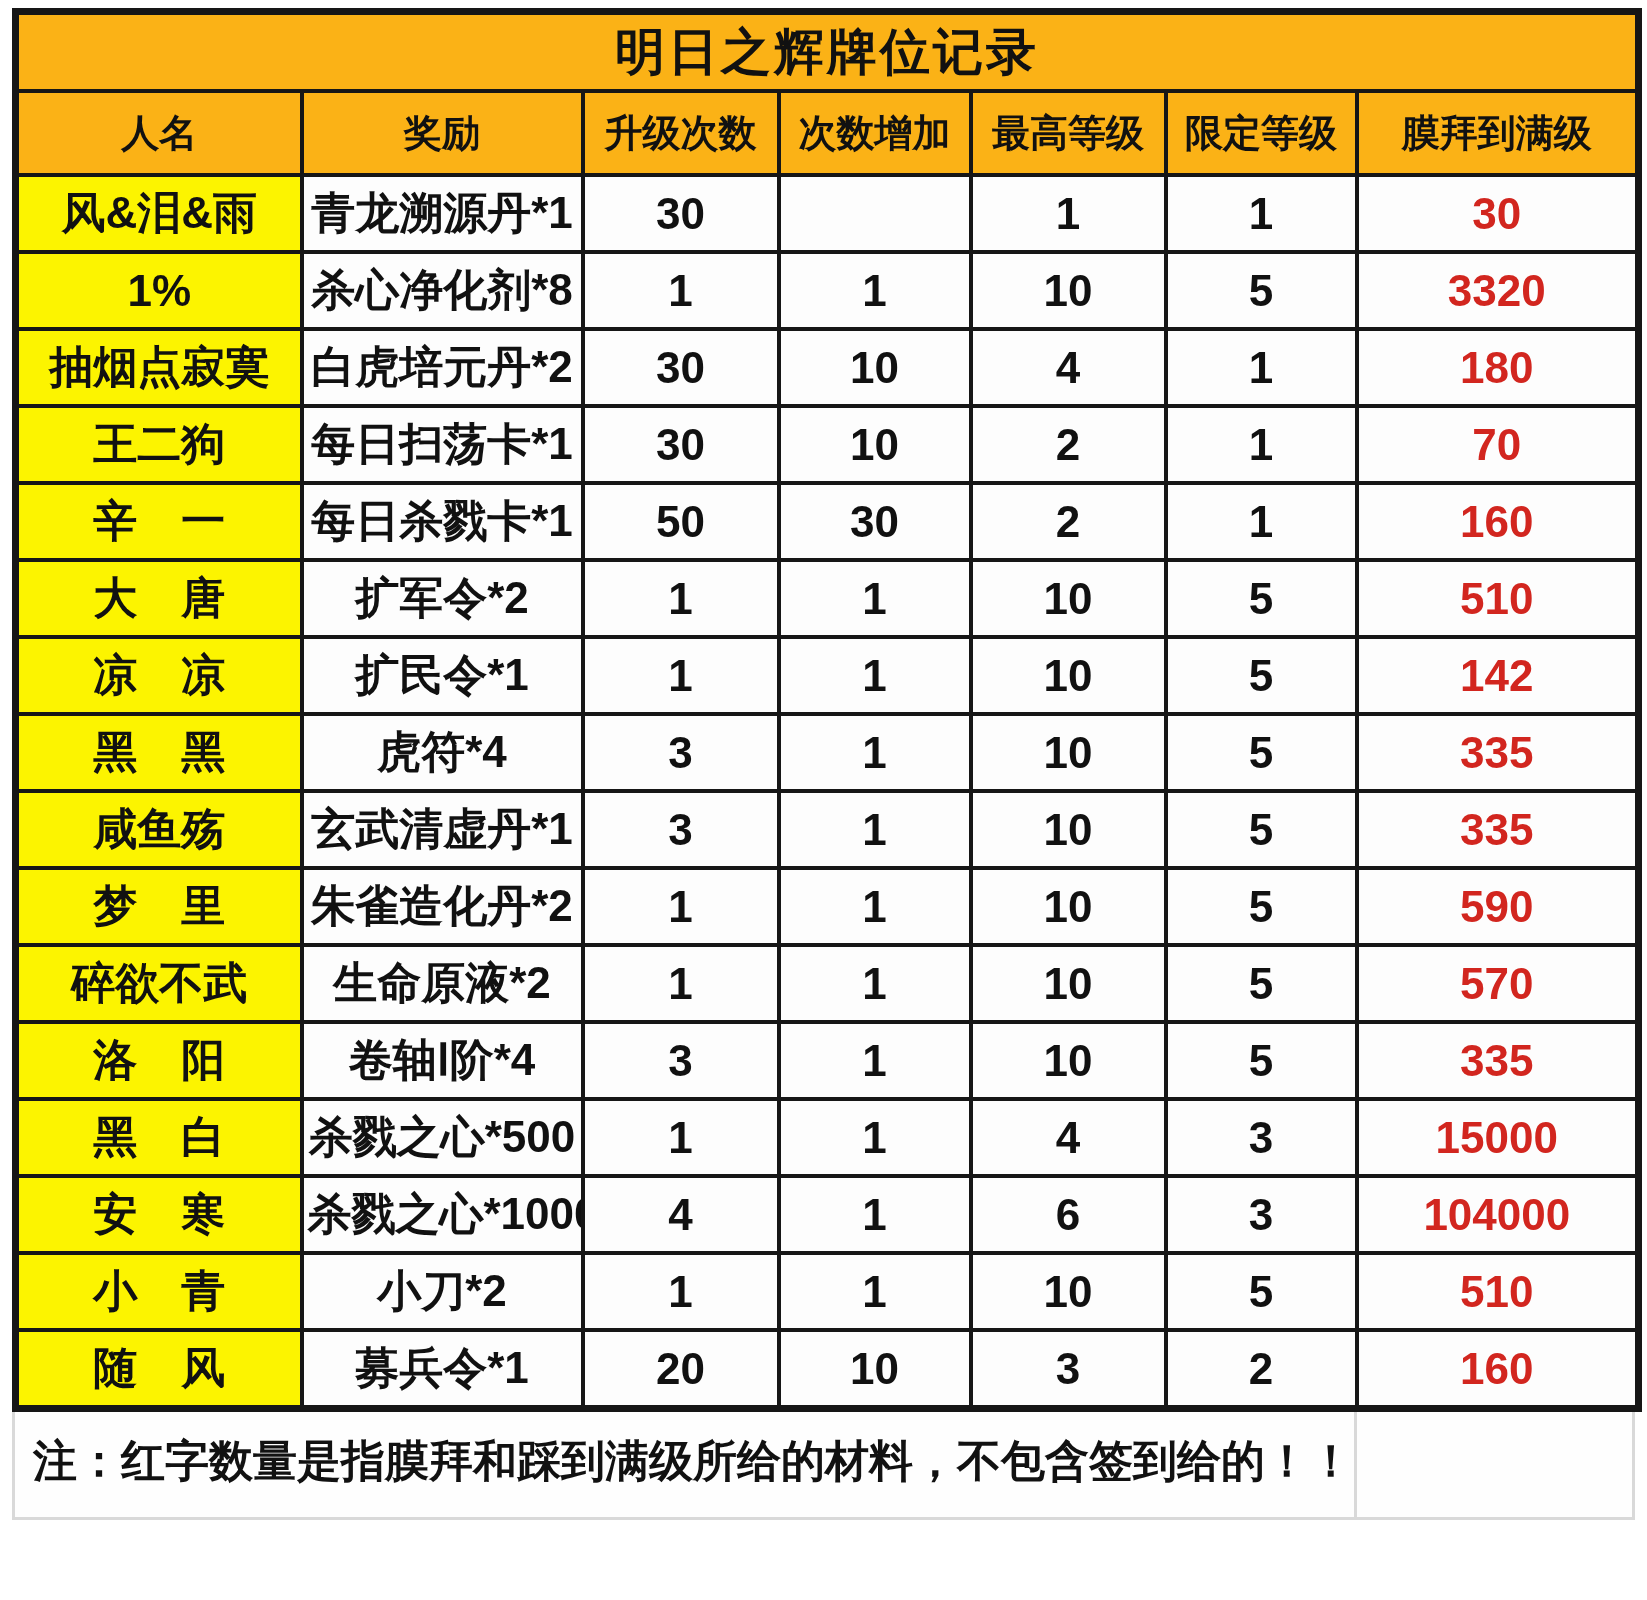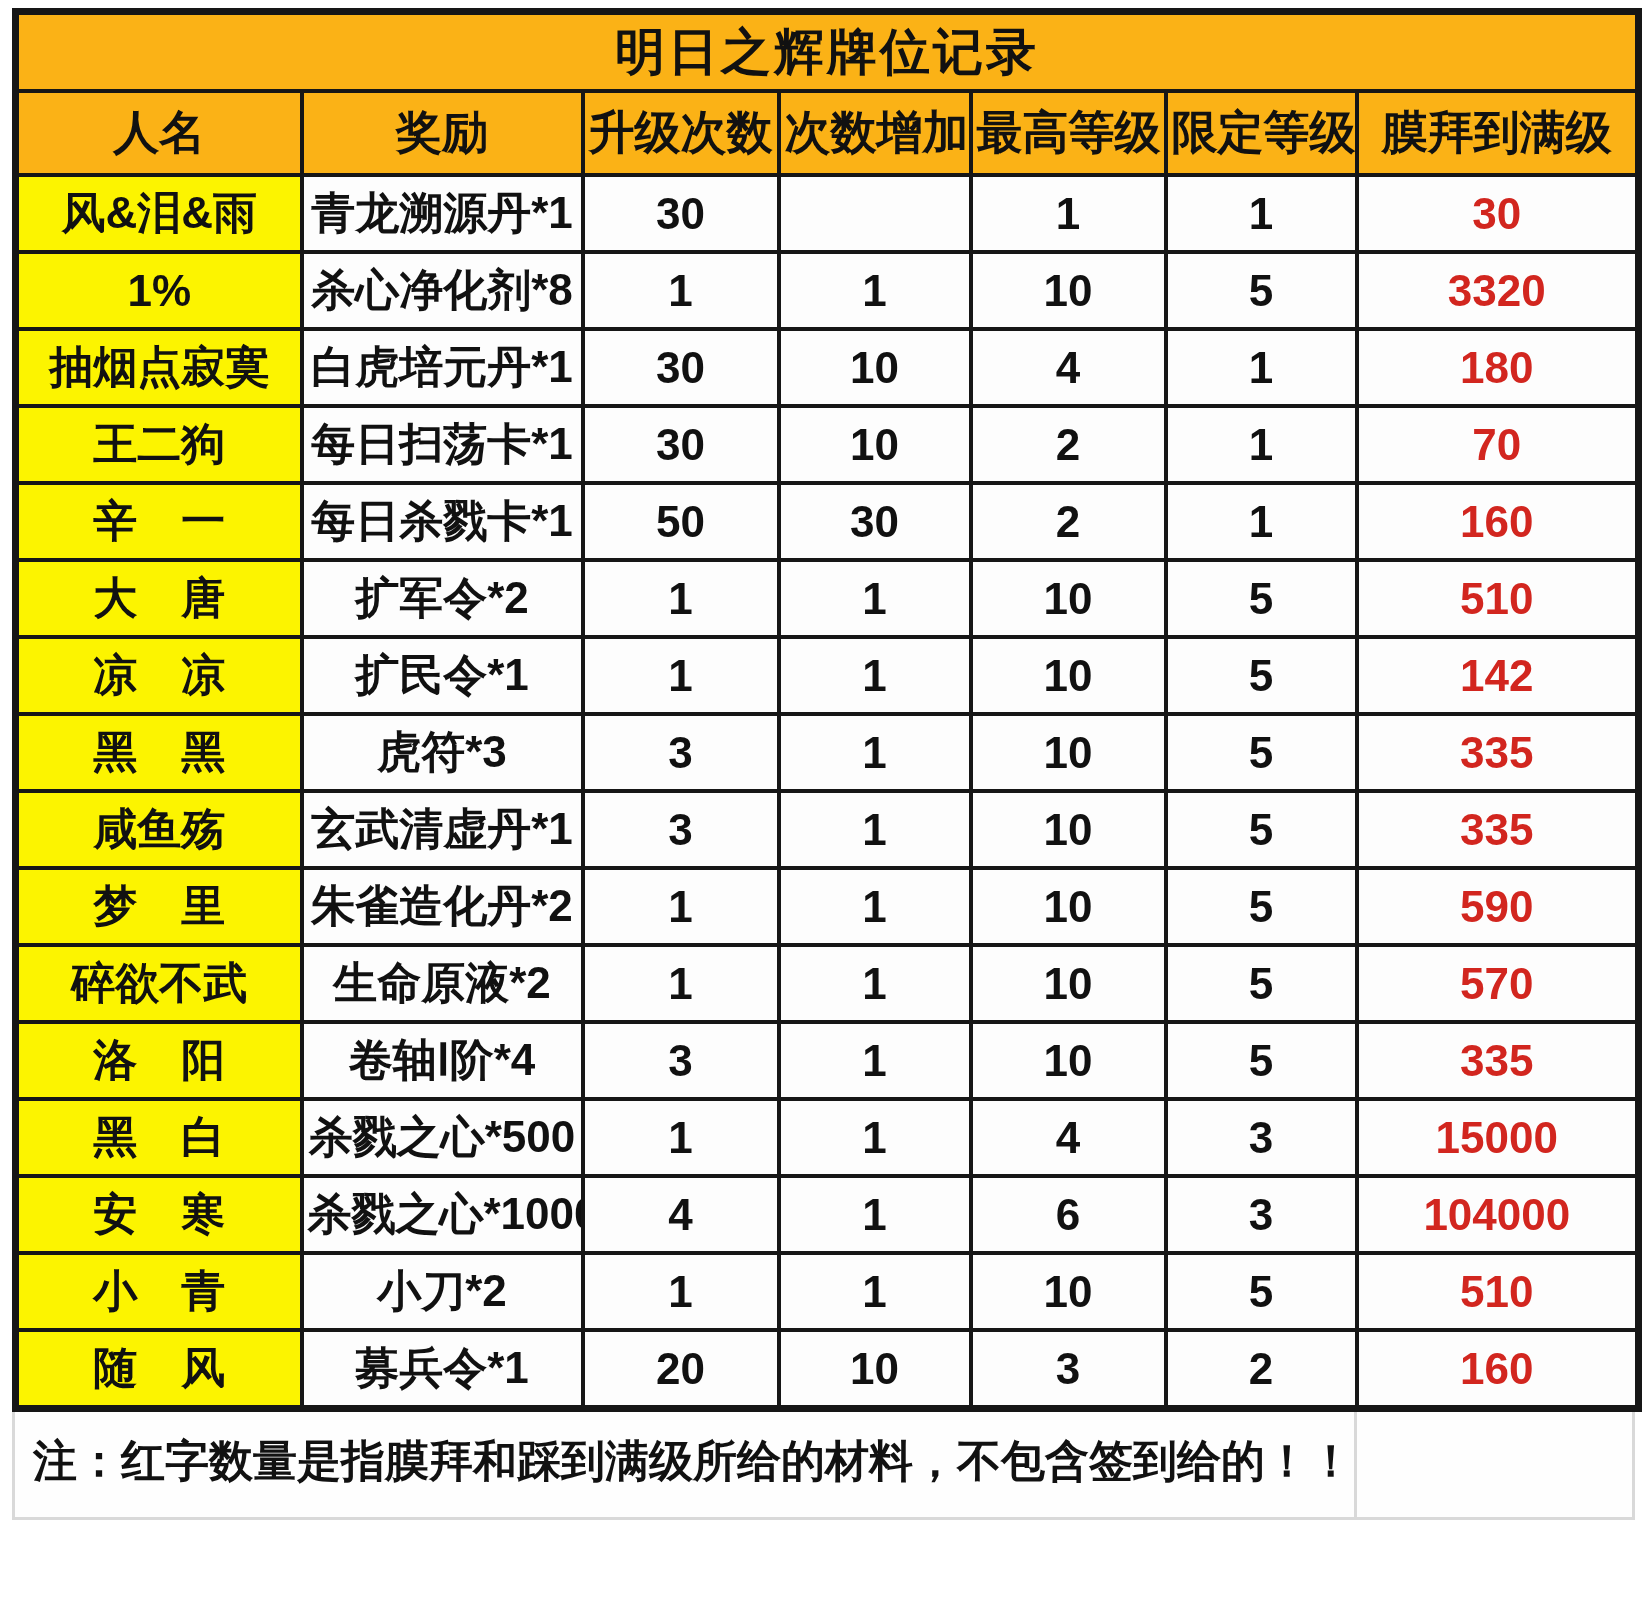--- a/index.html
+++ b/index.html
@@ -22,21 +22,21 @@
   }
   table.rank th, table.rank td{
     border:4px solid var(--border);
     text-align:center;vertical-align:middle;
     padding:0 4px;overflow:hidden;white-space:nowrap;
   }
   tr.title-row th{
     background:var(--orange);height:74px;font-size:50px;letter-spacing:3px;
   }
   tr.header-row th{
-    background:var(--orange);height:80px;font-size:46px;
+    background:var(--orange);height:80px;font-size:38px;
   }
   tbody td{height:73px;font-size:44px;background:var(--cell);}
   tbody td.name-cell{background:var(--yellow);}
   tbody td.worship-cell{color:var(--red);}
   .note-row{
     display:flex;width:1623px;margin-left:0;
   }
   .note-cell{
     box-sizing:border-box;width:1345px;
     border-left:3px solid var(--note-border);
@@ -97,21 +97,21 @@
     <td class="reward-cell">杀心净化剂*8</td>
     <td>1</td>
     <td>1</td>
     <td>10</td>
     <td>5</td>
     <td class="worship-cell">3320</td>
   </tr>
 
   <tr>
     <td class="name-cell">抽烟点寂寞</td>
-    <td class="reward-cell">白虎培元丹*1</td>
+    <td class="reward-cell">白虎培元丹*2</td>
     <td>30</td>
     <td>10</td>
     <td>4</td>
     <td>1</td>
     <td class="worship-cell">180</td>
   </tr>
 
   <tr>
     <td class="name-cell">王二狗</td>
     <td class="reward-cell">每日扫荡卡*1</td>
@@ -147,21 +147,21 @@
     <td class="reward-cell">扩民令*1</td>
     <td>1</td>
     <td>1</td>
     <td>10</td>
     <td>5</td>
     <td class="worship-cell">142</td>
   </tr>
 
   <tr>
     <td class="name-cell">黑　黑</td>
-    <td class="reward-cell">虎符*3</td>
+    <td class="reward-cell">虎符*4</td>
     <td>3</td>
     <td>1</td>
     <td>10</td>
     <td>5</td>
     <td class="worship-cell">335</td>
   </tr>
 
   <tr>
     <td class="name-cell">咸鱼殇</td>
     <td class="reward-cell">玄武清虚丹*1</td>

